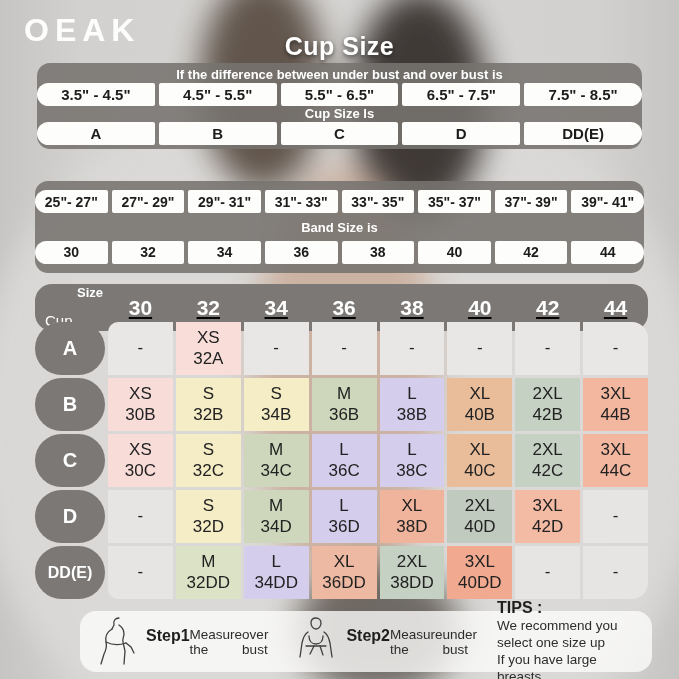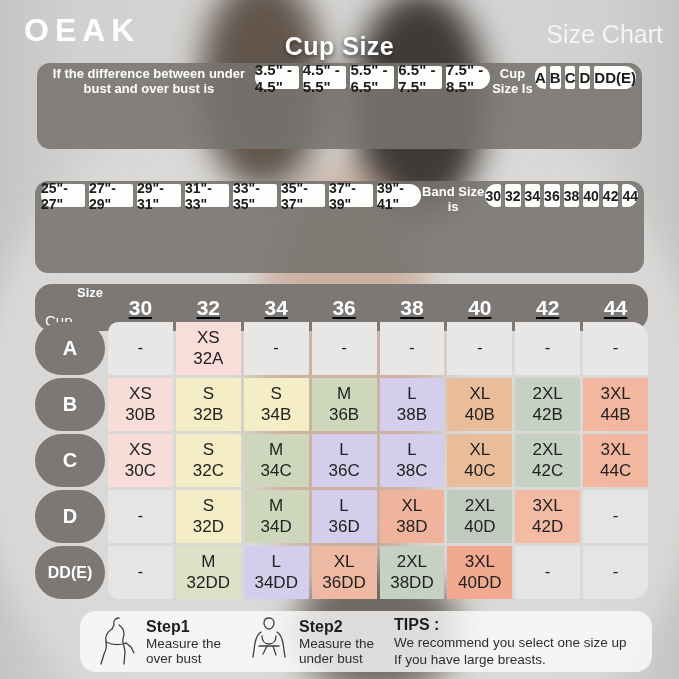--- a/index.html
+++ b/index.html
@@ -17,21 +17,21 @@
   
   .logo{position:absolute;left:24px;top:12px;font-size:32px;font-weight:600;color:#fdfdfc;
         letter-spacing:6px;z-index:3;}
   .size-chart{position:absolute;right:16px;top:20px;font-size:25px;font-weight:500;color:#f6f4f2;z-index:3;}
   .sec-title{position:absolute;left:0;width:100%;text-align:center;color:#ffffff;font-weight:800;
              font-size:25px;letter-spacing:.5px;text-shadow:0 2px 4px rgba(0,0,0,.5);z-index:3;}
   .sec-title.cup{top:32px;}
   .sec-title.band{top:150px;}
   
   .panel{position:absolute;background:rgba(118,115,112,.88);border-radius:13px;z-index:2;
-         display:flex;flex-direction:row;justify-content:space-evenly;padding:3px 6px;box-sizing:border-box;}
+         display:flex;flex-direction:column;justify-content:space-evenly;padding:3px 0;box-sizing:border-box;}
   .panel.cup-panel{left:37px;top:63px;width:605px;height:86px;}
   .panel.band-panel{left:35px;top:181px;width:609px;height:92px;}
   .bar-label{color:#ffffff;font-size:13px;font-weight:600;text-align:center;line-height:15px;}
   .pill-row{display:flex;gap:4px;}
   .pill{flex:1;height:23px;background:#fdfdfc;display:flex;align-items:center;justify-content:center;
         color:#1c1c1c;font-weight:600;border-radius:2px;}
   .pill-row .pill:first-child{border-radius:12px 2px 2px 12px;}
   .pill-row .pill:last-child{border-radius:2px 12px 12px 2px;}
   .cup-panel .pill{font-size:15px;}
   .band-panel .pill{font-size:14px;}
@@ -50,42 +50,41 @@
   .mcell{flex:1;display:flex;flex-direction:column;align-items:center;justify-content:center;
          color:#222;font-size:17px;font-weight:500;line-height:1.18;}
   .mcell span:empty{display:none;}
   .c-tl{border-top-left-radius:10px;} .c-tr{border-top-right-radius:16px;}
   .c-bl{border-bottom-left-radius:10px;} .c-br{border-bottom-right-radius:16px;}
   
   .footer{position:absolute;left:80px;top:611px;width:572px;height:61px;z-index:2;
           background:rgba(252,252,251,.78);border-radius:16px;display:flex;align-items:center;
           padding:0 14px;box-sizing:border-box;gap:8px;}
   .step-icon{flex:0 0 44px;height:52px;}
-  .step-text{display:flex;flex-direction:column;}
+  .step-text{display:flex;flex-direction:row;}
   .step-title{font-size:16px;font-weight:700;color:#1e1e1e;line-height:18px;}
   .step-line{font-size:13.5px;color:#2d2d2d;line-height:15px;}
   .tips{margin-left:12px;max-width:256px;}
   .tips-title{font-size:16px;font-weight:700;color:#1e1e1e;line-height:18px;margin-bottom:0;}
   .tips-line{font-size:13.5px;color:#2d2d2d;line-height:17px;}
 </style>
 </head>
 <body>
 
 <div class="stage">
 
   <div class="backdrop">
     <div class="bd ellipse"></div>
     <div class="bd hair1"></div>
     <div class="bd hair2"></div>
     <div class="bd skin1"></div>
     <div class="bd legs"></div>
   </div>
 
   <div class="logo">OEAK</div>
-  <div class="size-chart">Size Chart</div>
 
   <div class="sec-title cup">Cup Size</div>
   <div class="panel cup-panel">
     <div class="bar-label">If the  difference between under bust and over bust is</div>
     <div class="pill-row">
       <div class="pill">3.5" - 4.5"</div>
       <div class="pill">4.5" - 5.5"</div>
       <div class="pill">5.5" - 6.5"</div>
       <div class="pill">6.5" - 7.5"</div>
       <div class="pill">7.5" - 8.5"</div>

